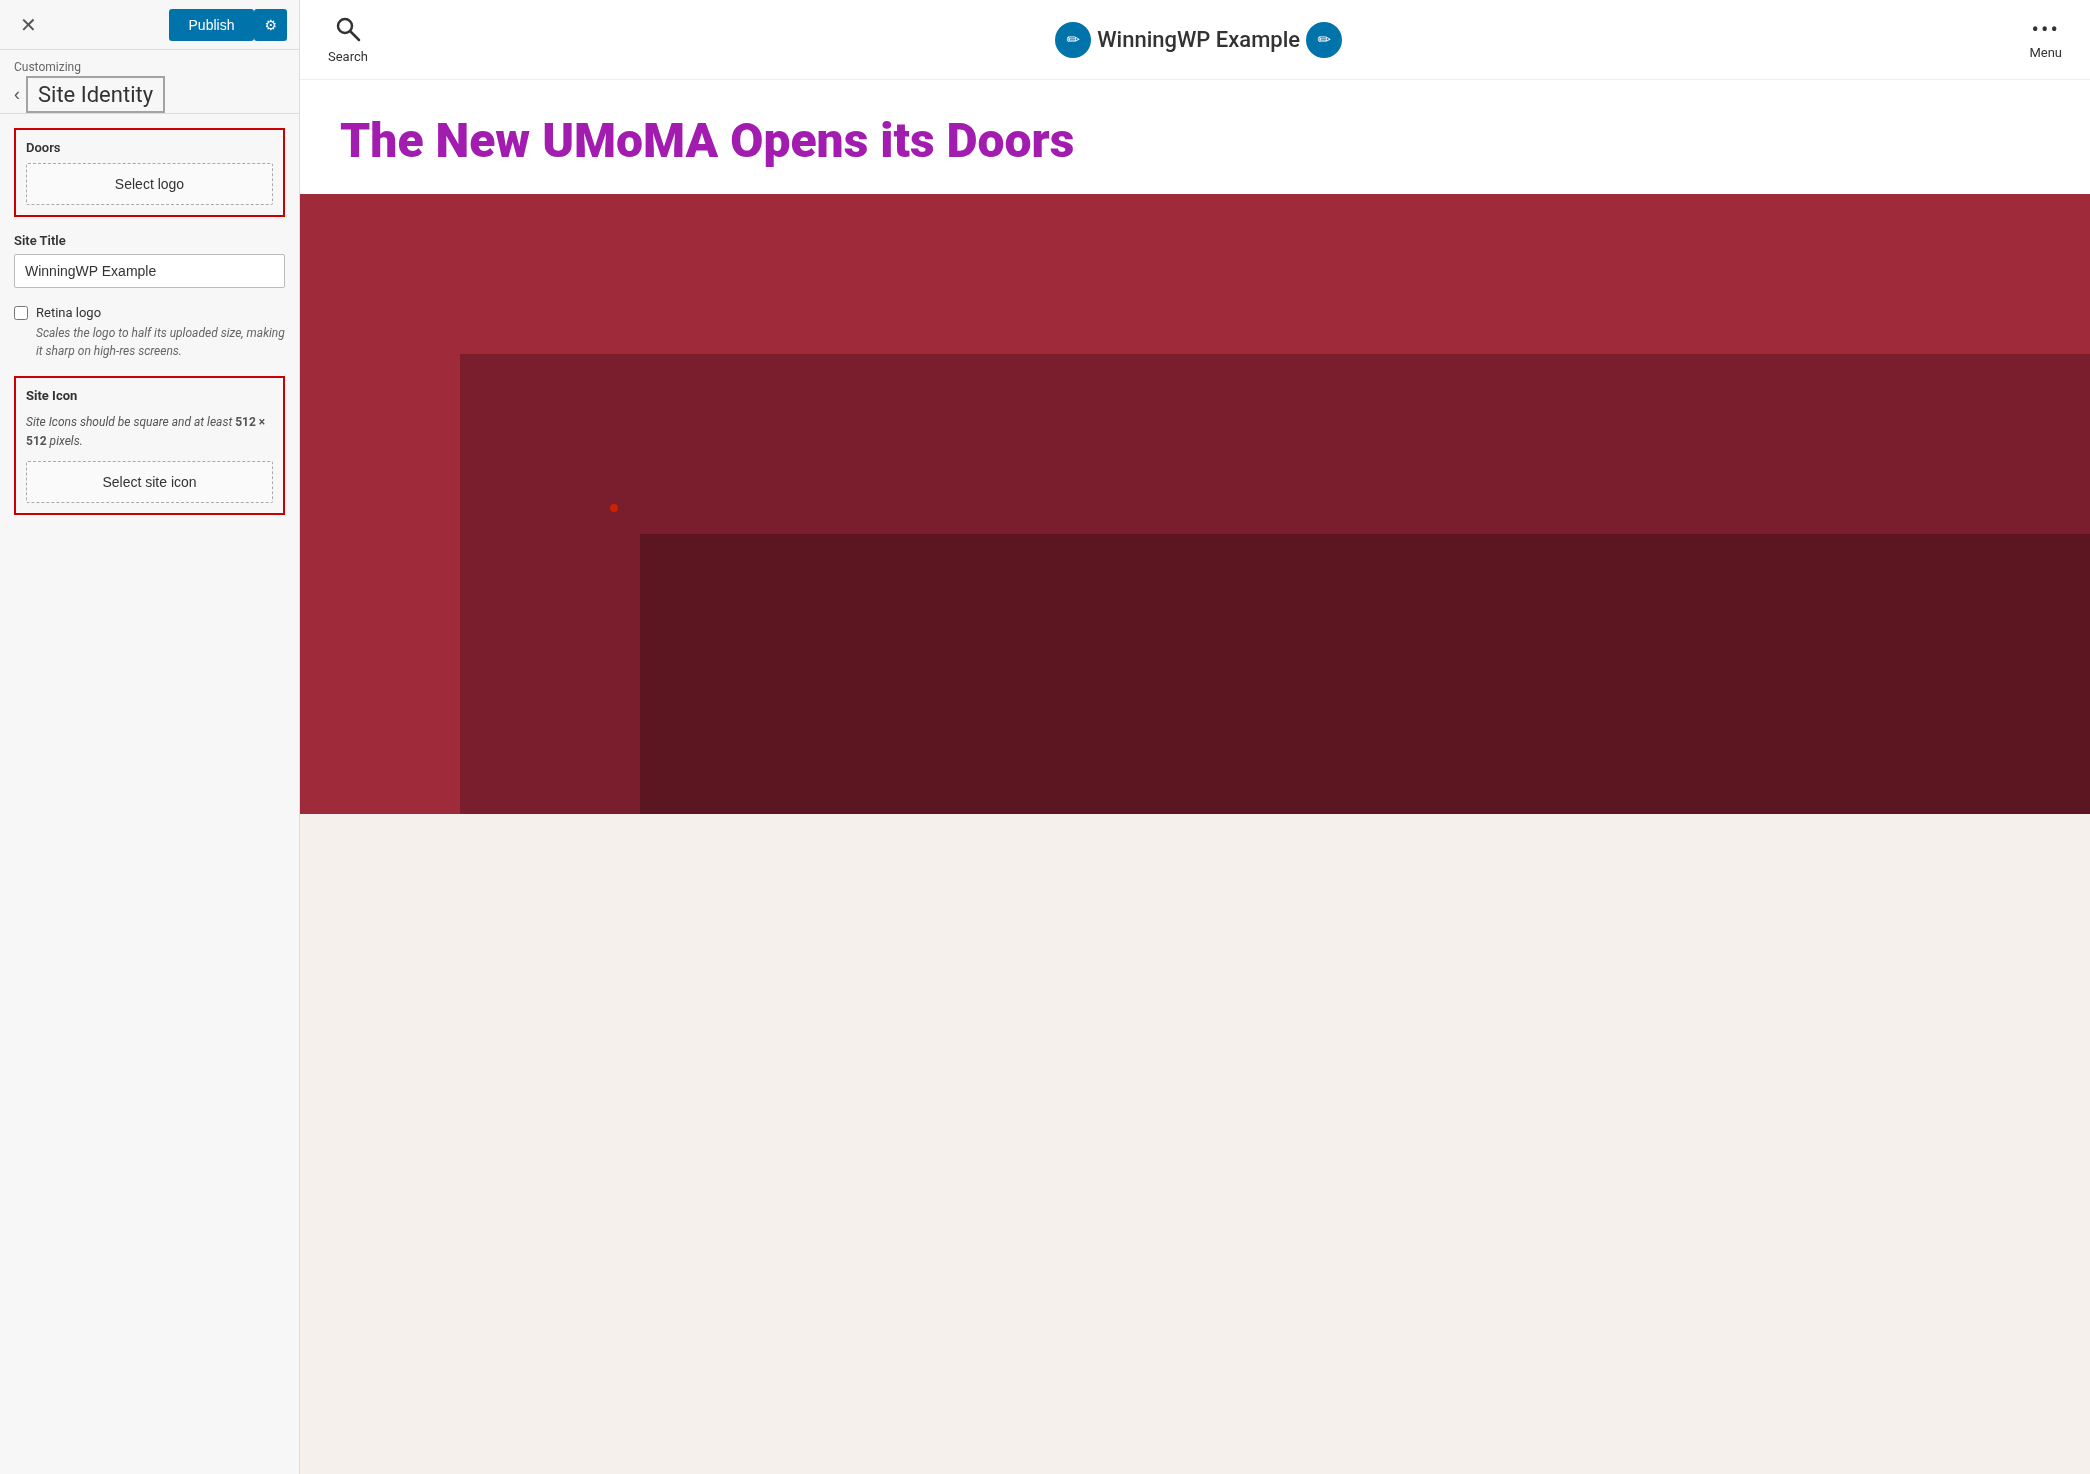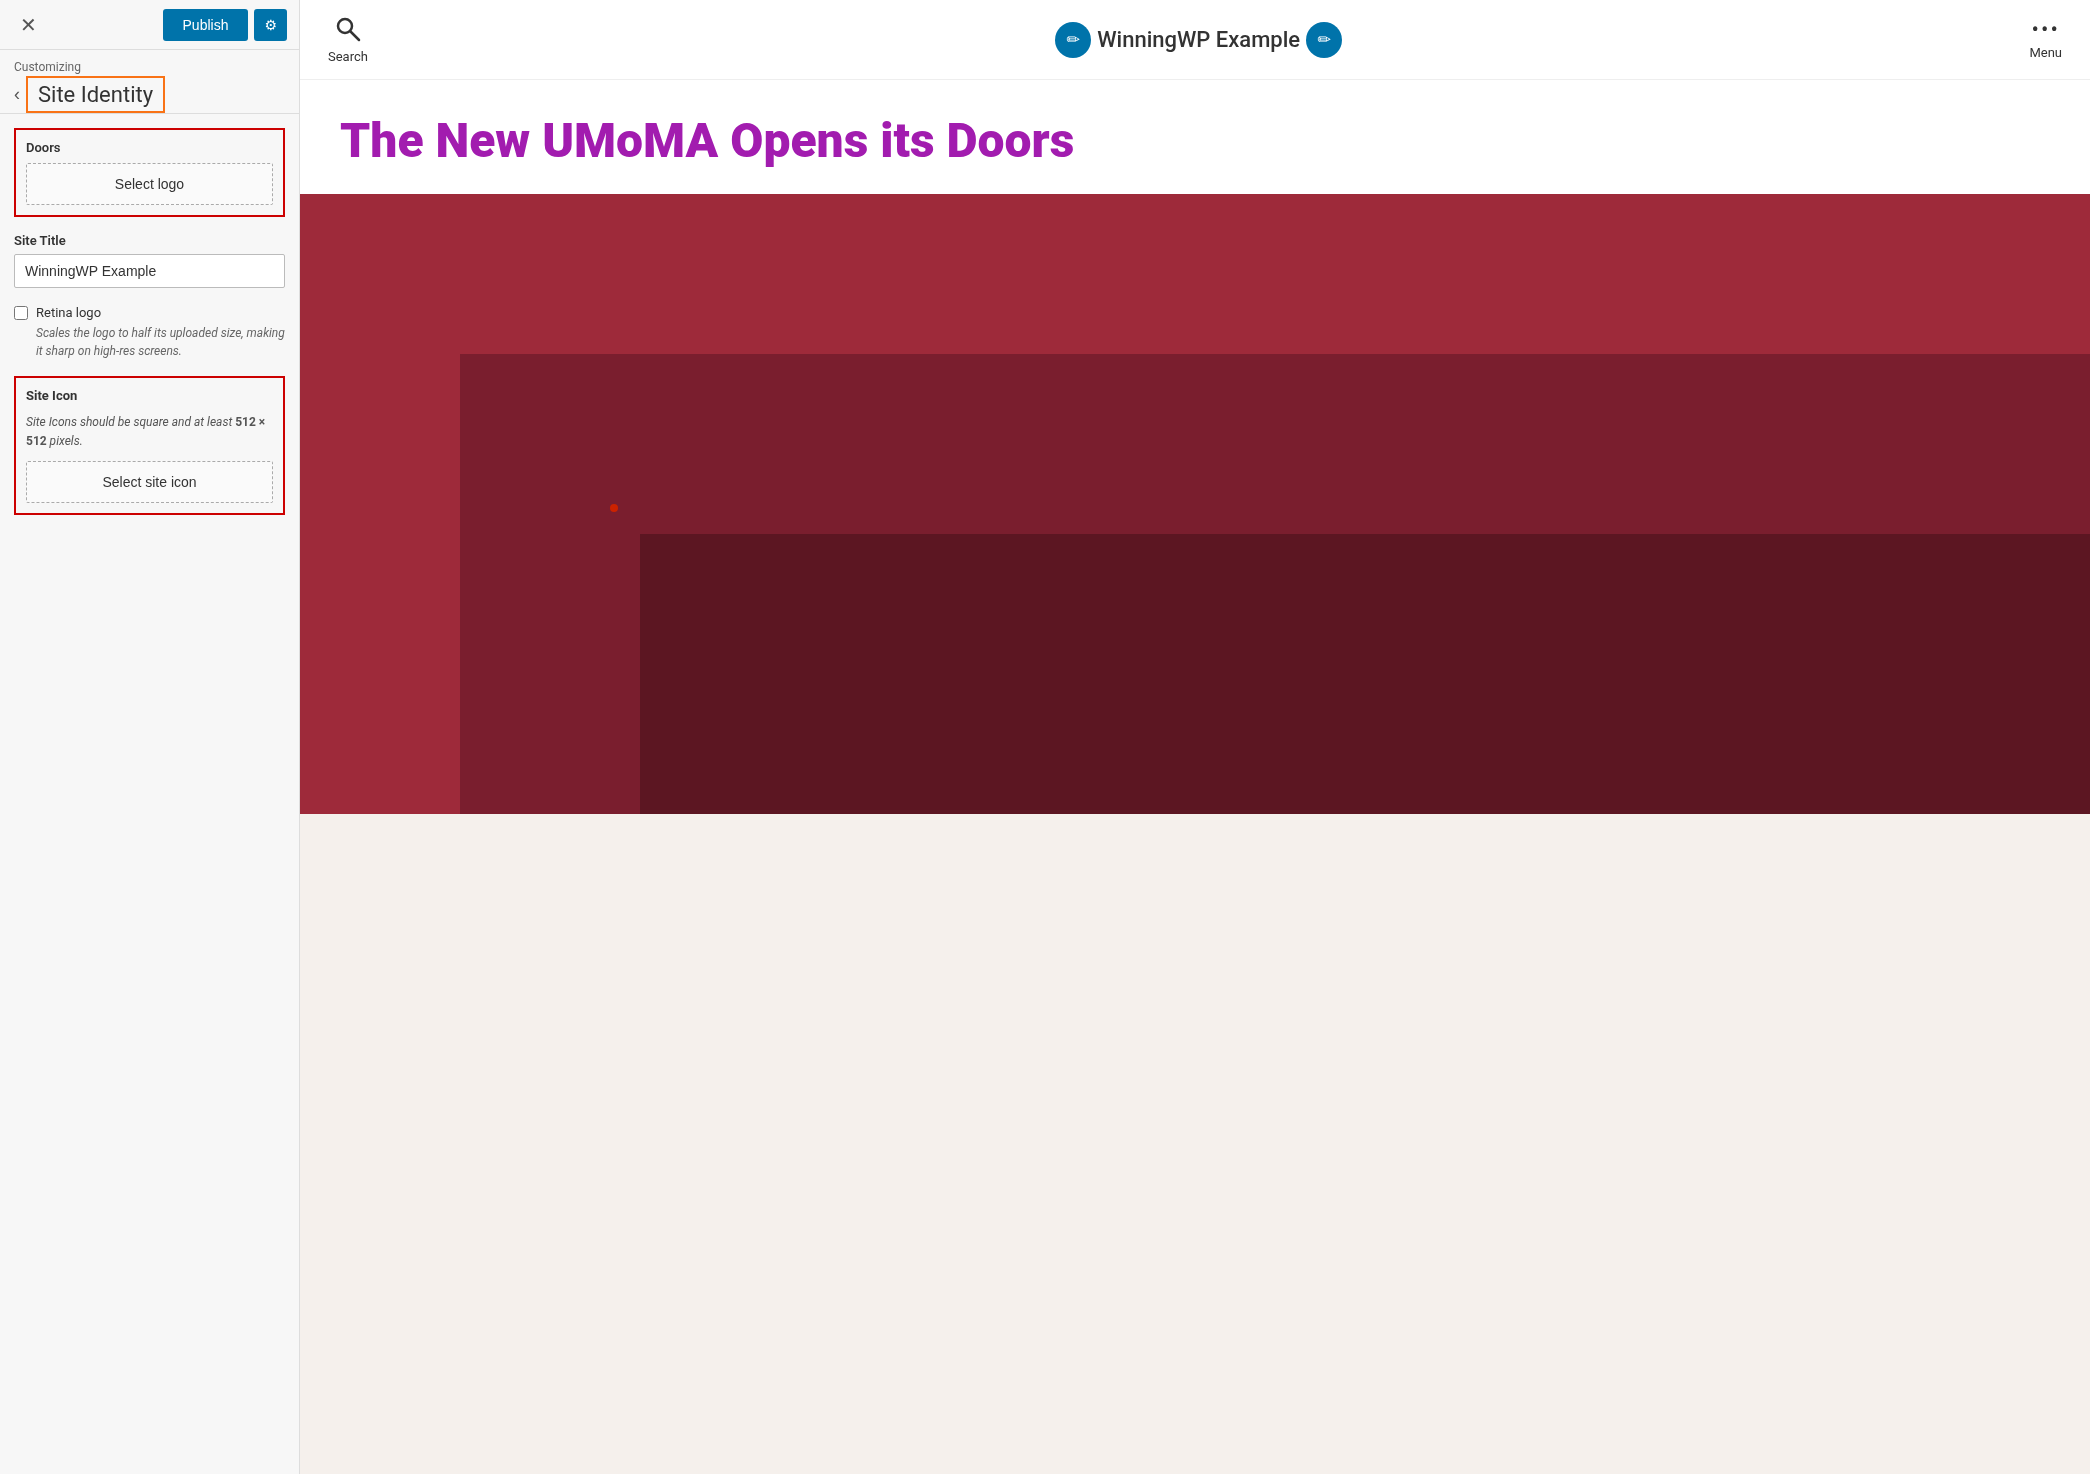--- a/index.html
+++ b/index.html
@@ -32,21 +32,21 @@
       border: none;
       font-size: 20px;
       cursor: pointer;
       color: #555;
       padding: 4px 8px;
       line-height: 1;
     }
     .publish-area {
       display: flex;
       align-items: center;
-      gap: 6px;
+      gap: 0;
     }
     .publish-btn {
       background: #0073aa;
       color: #fff;
       border: none;
       padding: 8px 20px;
       border-radius: 3px;
       font-size: 14px;
       cursor: pointer;
       font-weight: 500;
@@ -79,21 +79,21 @@
       font-size: 18px;
       color: #555;
       padding: 0;
       margin-right: 6px;
     }
     .section-title-row {
       display: flex;
       align-items: center;
     }
     .section-title-box {
-      border: 2px solid #f97316;
+      border: 2px solid #a3a3a3;
       padding: 4px 10px;
       display: inline-block;
     }
     .section-title {
       font-size: 22px;
       font-weight: 400;
       color: #333;
     }
 
     

